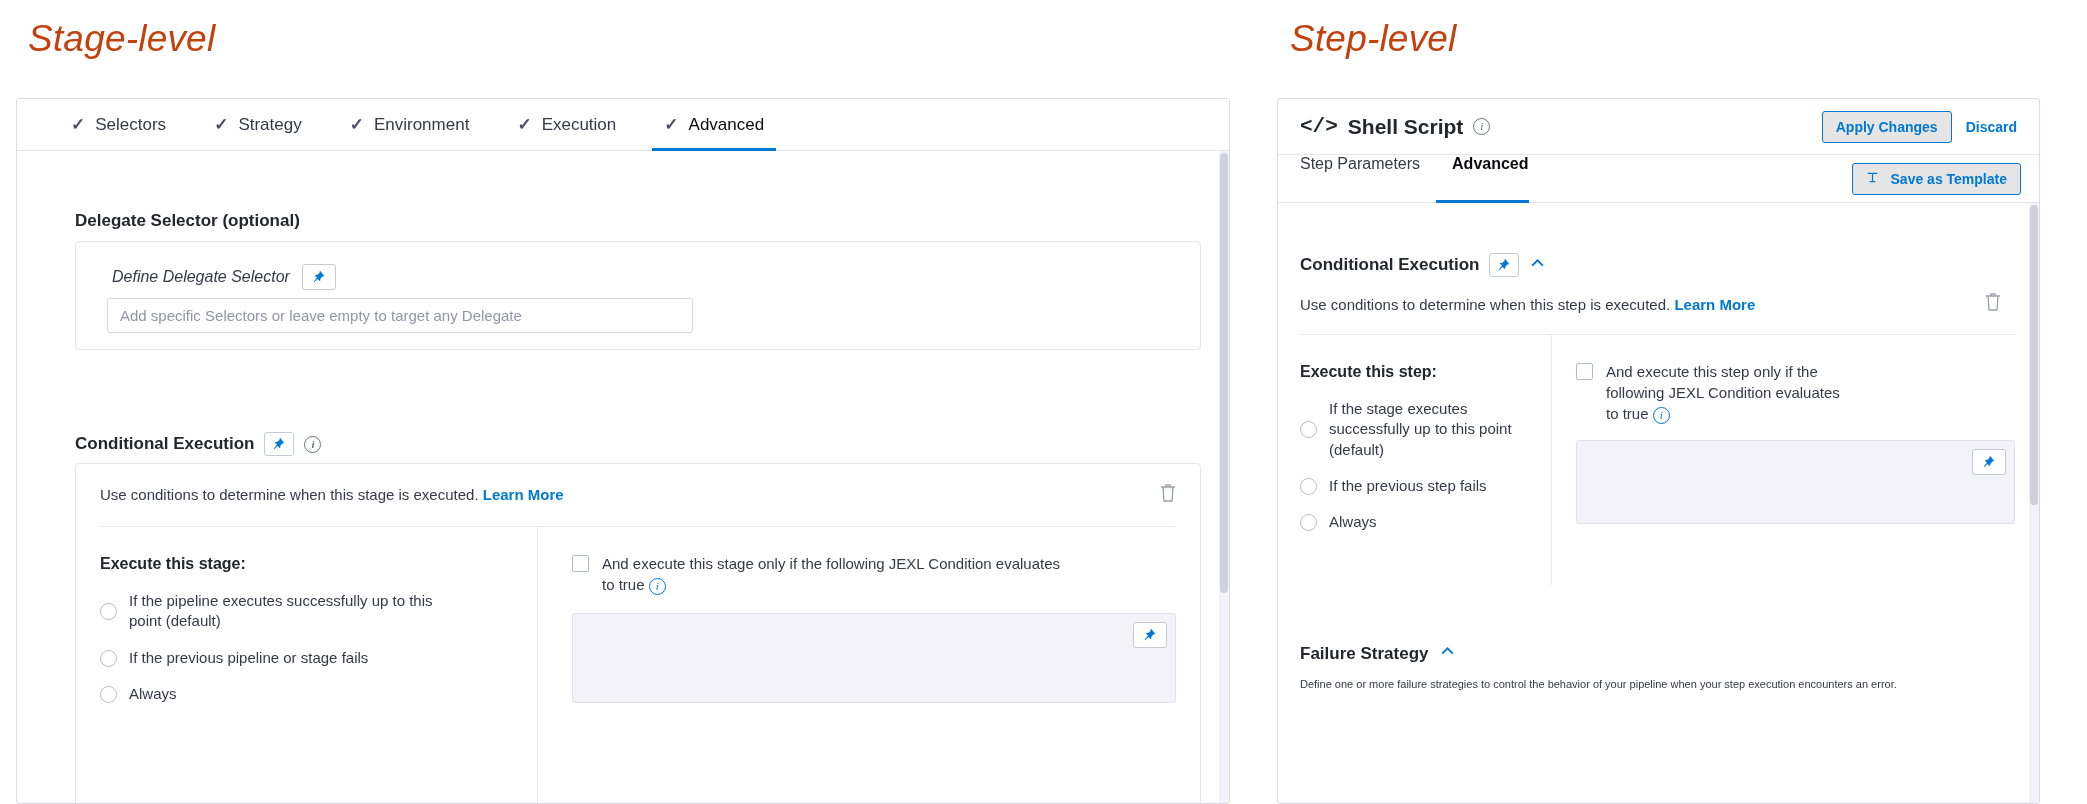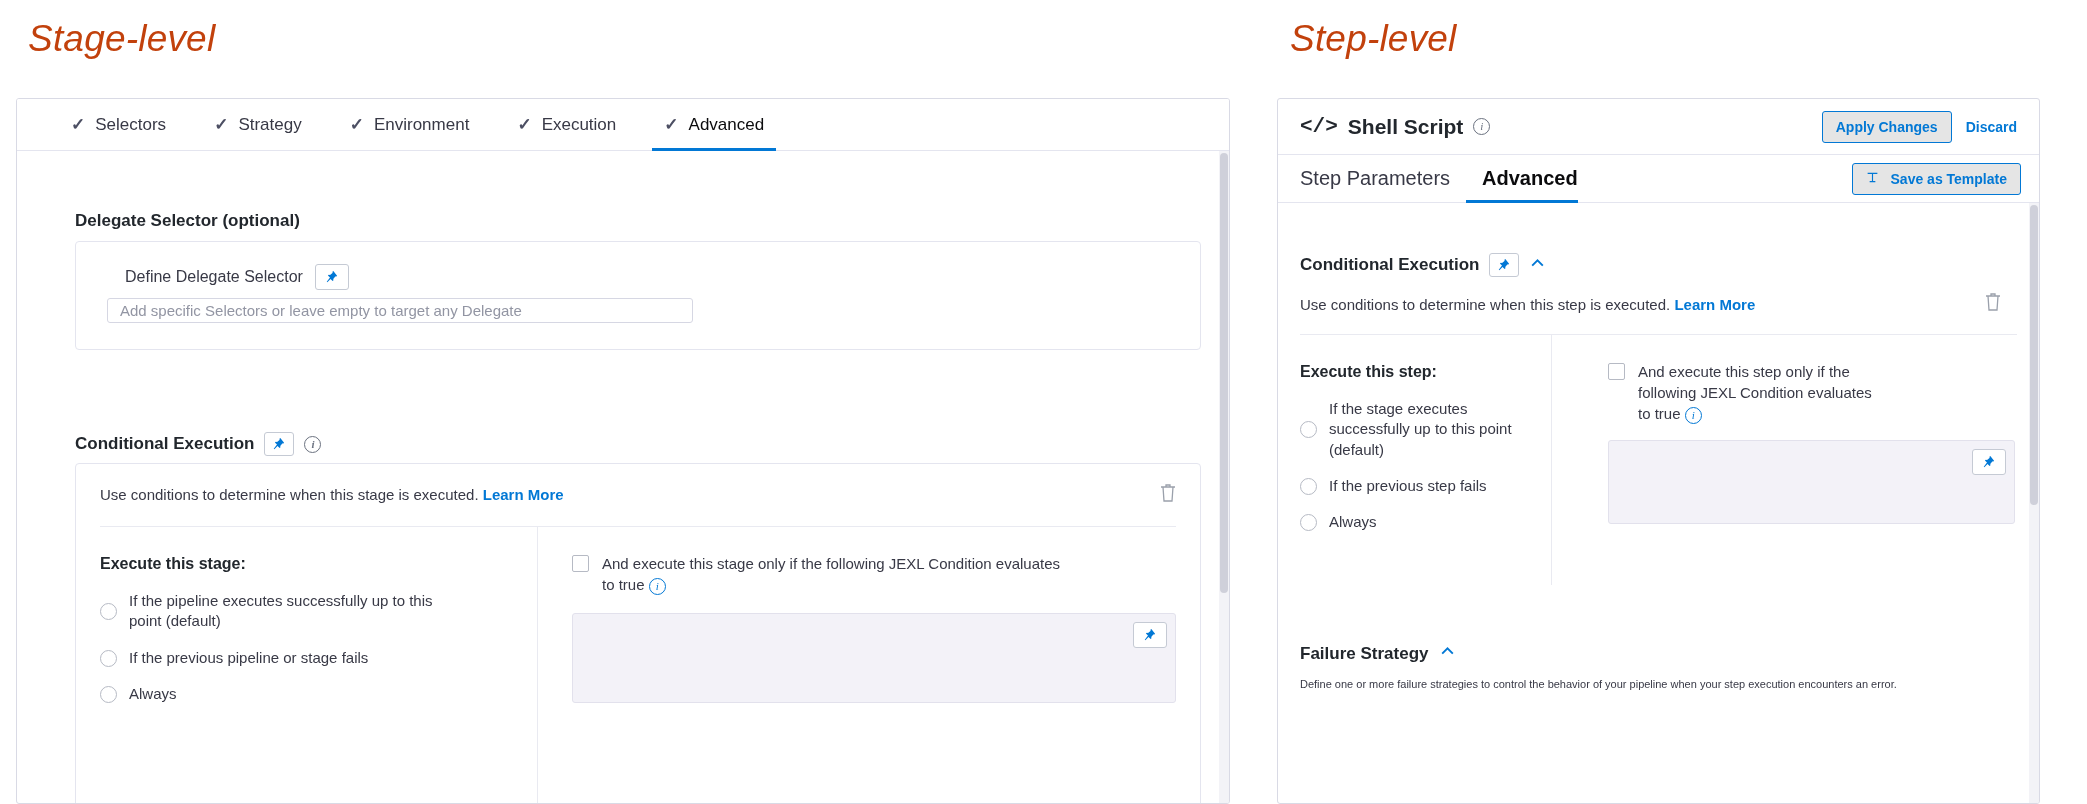--- a/index.html
+++ b/index.html
@@ -96,38 +96,38 @@
   }
   #delegate-card { left: 58px; top: 90px; width: 1126px; height: 109px; }
 
   .field-label {
     font-size: 16px;
     color: #383946;
     display: flex;
     align-items: center;
     gap: 12px;
   }
-  #define-delegate-label { position: absolute; left: 49px; top: 22px; }
+  #define-delegate-label { position: absolute; left: 36px; top: 22px; font-style: italic; }
 
   .pin-btn {
     width: 34px; height: 26px;
     border: 1px solid #c5cad4;
     border-radius: 3px;
     background: #fff;
     display: inline-flex; align-items: center; justify-content: center;
     cursor: pointer;
   }
   .pin-btn svg { width: 14px; height: 14px; }
   .pin-small {
     width: 30px; height: 24px;
   }
 
   .text-input {
     position: absolute;
-    height: 25px;
+    height: 35px;
     border: 1px solid #d6d7e3;
     border-radius: 3px;
     background: #fff;
     font-size: 15px;
     color: #9295a3;
     padding: 0 12px;
     display: flex; align-items: center;
     width: 100%;
   }
 
@@ -250,22 +250,22 @@
     background: none; border: none; cursor: pointer;
     padding: 7px 4px;
   }
   .step-tabs {
     height: 48px;
     border-bottom: 1px solid #e4e5ef;
     display: flex; align-items: stretch;
     padding: 0 18px 0 22px;
   }
   .step-tab {
-    display: flex; align-items: center;
-    font-size: 20px;
+    display: flex; align-items: flex-start;
+    font-size: 16px;
     color: #383946;
     padding: 0 16px;
     position: relative;
     cursor: pointer;
   }
   .step-tab:first-child { padding-left: 0; }
   .step-tab.active { font-weight: 700; color: #0b0b0d; }
   .step-tab.active::after {
     content: ""; position: absolute; left: 0; right: 16px; bottom: -1px;
     height: 3px; background: #0278d5;
@@ -297,21 +297,20 @@
   #step-cond-desc a { color: #0278d5; text-decoration: none; font-weight: 700; }
   #step-trash {
     position: absolute; right: 36px; top: 88px;
     width: 20px; height: 22px; color: #9aa0ab; cursor: pointer;
   }
   #step-hr { position: absolute; left: 22px; right: 22px; top: 131px; height: 1px; background: #e9eaf1; }
 
   .step-cols {
     position: absolute; left: 0; right: 0; top: 132px; height: 280px;
     display: flex;
-    gap: 32px;
   }
   .step-col-left {
     width: 274px; padding: 28px 0 0 22px;
     border-right: 1px solid #e9eaf1;
     height: 250px;
   }
   .step-col-right { flex: 1; padding: 26px 24px 0 24px; }
   .step-jexl {
     position: relative;
     margin-top: 16px;

